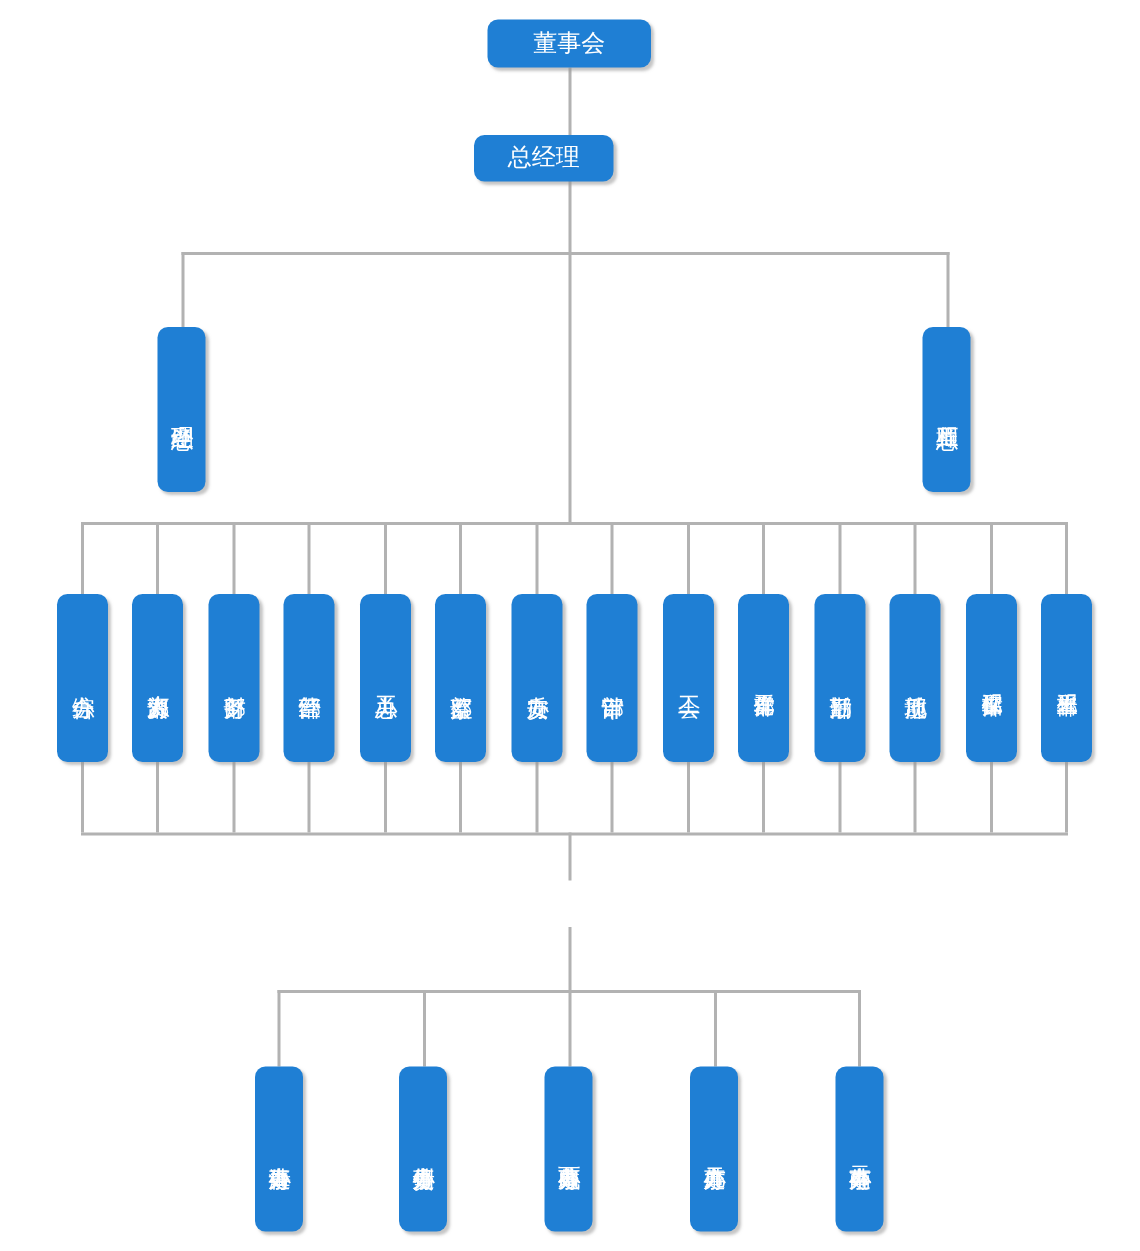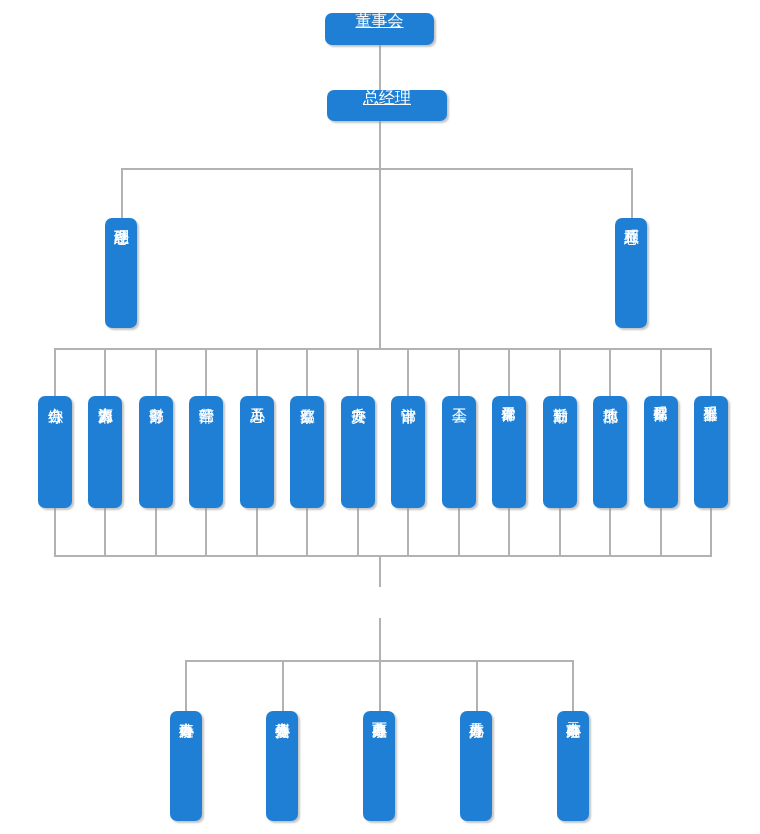--- a/index.html
+++ b/index.html
@@ -27,26 +27,25 @@
 
   
   .node {
     position: absolute;
     box-sizing: border-box;
     background: #1f7fd4;
     border-radius: 7px;
     box-shadow: 2px 2px 2px rgba(150,150,150,0.55);
     color: #ffffff;
     display: flex;
-    align-items: flex-start;
+    align-items: center;
     justify-content: center;
     text-align: center;
     line-height: 1.02;
     letter-spacing: 0px;
-    text-decoration: underline;
   }
   .node .label {
     display: block;
     white-space: pre-line;
   }
   
   .node.horiz .label {
     writing-mode: horizontal-tb;
     font-size: 16px;
   }
@@ -79,21 +78,21 @@
 
   <div class="line v" style="left:379px; top:555px; height:32px;"></div>
 
   <div class="line v" style="left:379px; top:618px; height:42px;"></div>
   <div class="line h" style="left:185px; top:660px; width:388px;"></div>
 
   <div class="node horiz" style="left:325px; top:13px; width:109px; height:32px;">
     <span class="label">董事会</span>
   </div>
 
-  <div class="node horiz" style="left:327px; top:90px; width:120px; height:31px;">
+  <div class="node horiz" style="left:316px; top:90px; width:93px; height:31px;">
     <span class="label">总经理</span>
   </div>
 
   <div class="node vert" style="left:105px; top:218px; width:32px; height:110px;">
     <span class="label">副总经理</span>
   </div>
   <div class="node vert" style="left:615px; top:218px; width:32px; height:110px;">
     <span class="label">总工程师</span>
   </div>
 

